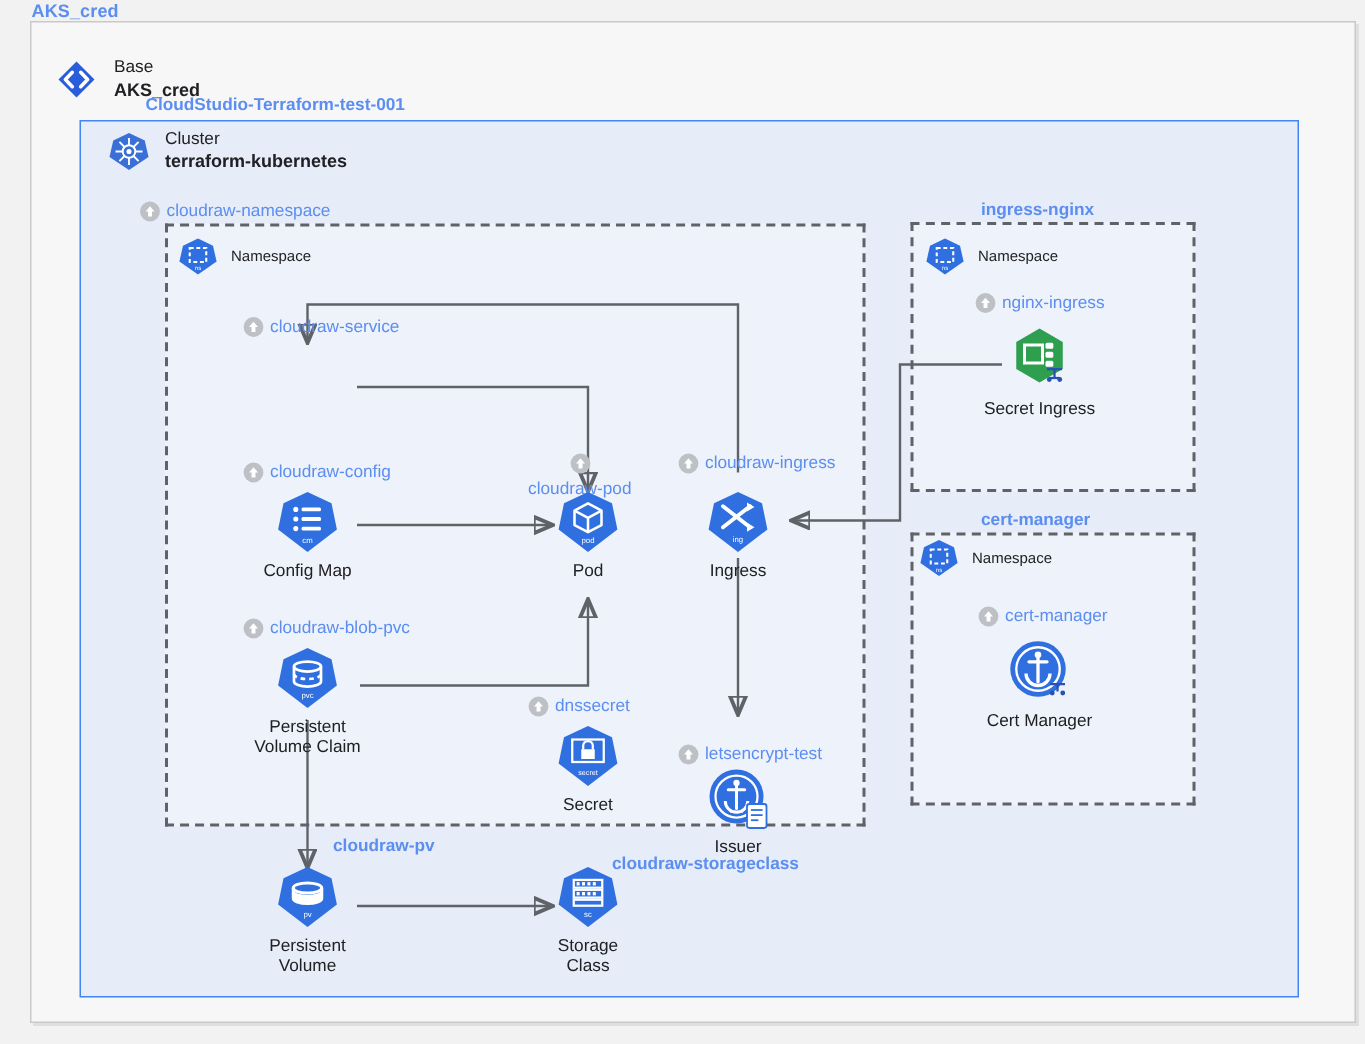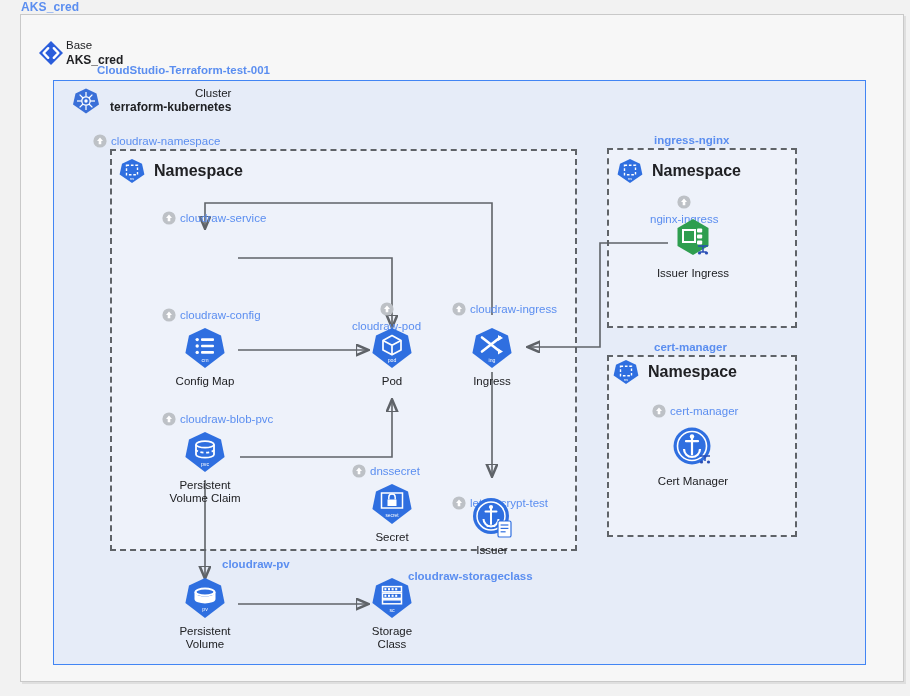--- a/index.html
+++ b/index.html
@@ -24,47 +24,47 @@
     background:#f7f7f7;border:1px solid #c9c9c9;
     box-shadow:2px 2px 0 rgba(0,0,0,0.08);
     box-sizing:border-box;
   }
   #base-title{
     position:absolute;left:21px;top:0px;
     font-size:12px;font-weight:bold;color:#5b8ef0;letter-spacing:.1px;
   }
 
   
-  #base-header{position:absolute;left:36px;top:38px;display:flex;align-items:center;}
+  #base-header{position:absolute;left:36px;top:38px;display:flex;align-items:center;gap:10px;}
   .hdr-text{line-height:1.25;}
   .hdr-kind{font-size:11.5px;color:#202124;}
   .hdr-name{font-size:12px;font-weight:bold;color:#202124;}
 
   
   .grp-title{position:absolute;font-size:11.5px;font-weight:bold;color:#5b8ef0;white-space:nowrap;margin-left:45px;}
 
   
   #cluster-box{
     position:absolute;left:53px;top:80px;width:813px;height:585px;
     background:#e6ecf8;border:1.5px solid #4285f4;box-sizing:border-box;
   }
-  #cluster-header{position:absolute;left:72px;top:86px;display:flex;align-items:center;gap:10px;text-align:right;}
+  #cluster-header{position:absolute;left:72px;top:86px;display:flex;align-items:center;gap:10px;}
 
   
   .ns-box{
     position:absolute;border:2px dashed #5f6368;box-sizing:border-box;
     background:rgba(255,255,255,0.32);
   }
   #ns-cloudraw{left:110px;top:149px;width:467px;height:402px;}
   #ns-ingressnginx{left:607px;top:148px;width:190px;height:180px;}
   #ns-certmanager{left:607px;top:355px;width:190px;height:182px;}
 
   
   .ns-row{position:absolute;display:flex;align-items:center;gap:8px;}
-  .ns-row .lbl{font-size:16px;color:#202124;font-weight:bold;}
+  .ns-row .lbl{font-size:10px;color:#202124;}
 
   
   .node{position:absolute;display:flex;flex-direction:column;align-items:center;width:90px;}
   .node .cap{
     margin-top:5px;font-size:11.5px;color:#202124;text-align:center;line-height:1.15;
   }
 
   
   .badge-label{position:absolute;display:flex;align-items:center;gap:4px;white-space:nowrap;}
   .badge-label .txt{font-size:11.5px;font-weight:normal;color:#5b8ef0;}
@@ -292,21 +292,21 @@
     <div class="cap">Secret</div>
   </div>
 
   <div class="badge-label" style="left:452px;top:484px;margin-top:12px;">
     <svg class="chip" viewBox="0 0 14 14">
       <circle cx="7" cy="7" r="6.6" fill="#bdc1c6"></circle>
         <path d="M7 3.5 L10 7 H8.3 V10.3 H5.7 V7 H4 Z" fill="#fff"></path>
     </svg>
     <span class="txt">letsencrypt-test</span>
   </div>
-  <div class="node" style="left:447px;top:495px;">
+  <div class="node" style="left:447px;top:510px;">
     <svg width="44" height="44" viewBox="0 0 44 44">
       <circle cx="21" cy="21" r="18" fill="#2f6fe0"></circle>
       <circle cx="21" cy="21" r="14" fill="none" stroke="#fff" stroke-width="1.5"></circle>
       <path d="M21 12 v17 M15.5 16.5 h11" stroke="#fff" stroke-width="2" fill="none" stroke-linecap="round"></path>
       <path d="M13.5 24 a7.5 7.5 0 0 0 15 0" stroke="#fff" stroke-width="2" fill="none"></path>
       <circle cx="21" cy="12" r="2.1" fill="#fff"></circle>
       <g fill="#fff" opacity=".9">
         <rect x="16.5" y="30.5" width="9" height="1.4" rx=".7"></rect>
       </g>
       <g>
@@ -354,21 +354,21 @@
           <rect x="18" y="18.7" width="2" height="2.2"></rect>
         <rect x="21.6" y="18.7" width="2" height="2.2"></rect>
           <rect x="25.2" y="18.7" width="2" height="2.2"></rect>
       </g>
       <text x="22" y="35.6" font-size="5.2" fill="#fff" text-anchor="middle" font-family="Liberation Sans, sans-serif">sc</text>
     </svg>
     <div class="cap" style="white-space:pre-line;">Storage
 Class</div>
   </div>
 
-  <div class="badge-label" style="left:650px;top:195px;flex-direction:column;">
+  <div class="badge-label" style="left:650px;top:195px;">
     <svg class="chip" viewBox="0 0 14 14">
       <circle cx="7" cy="7" r="6.6" fill="#bdc1c6"></circle>
         <path d="M7 3.5 L10 7 H8.3 V10.3 H5.7 V7 H4 Z" fill="#fff"></path>
     </svg>
     <span class="txt">nginx-ingress</span>
   </div>
   <div class="node" style="left:648px;top:216px;">
     <svg width="46" height="46" viewBox="0 0 46 46">
       <path d="M23 3 L38.5 12 V30 L23 39 L7.5 30 V12 Z" fill="#2e9e4f"></path>
       <rect x="13" y="14" width="12" height="12" fill="none" stroke="#fff" stroke-width="2"></rect>
@@ -377,21 +377,21 @@
         <rect x="27" y="18.5" width="5.2" height="4" rx="1"></rect>
         <rect x="27" y="24.5" width="5.2" height="4" rx="1"></rect>
       </g>
       <g stroke="#2a4fb5" stroke-width="1.5" fill="none">
         <path d="M28 30 h10 M33 30 v6"></path>
         <path d="M29.5 36 h7"></path>
       </g>
       <circle cx="29.5" cy="37" r="1.6" fill="#2a4fb5"></circle>
       <circle cx="36.5" cy="37" r="1.6" fill="#2a4fb5"></circle>
     </svg>
-    <div class="cap">Issuer Ingress</div>
+    <div class="cap">Secret Ingress</div>
   </div>
 
   <div class="badge-label" style="left:652px;top:404px;">
     <svg class="chip" viewBox="0 0 14 14">
       <circle cx="7" cy="7" r="6.6" fill="#bdc1c6"></circle>
         <path d="M7 3.5 L10 7 H8.3 V10.3 H5.7 V7 H4 Z" fill="#fff"></path>
     </svg>
     <span class="txt">cert-manager</span>
   </div>
   <div class="node" style="left:648px;top:424px;">

